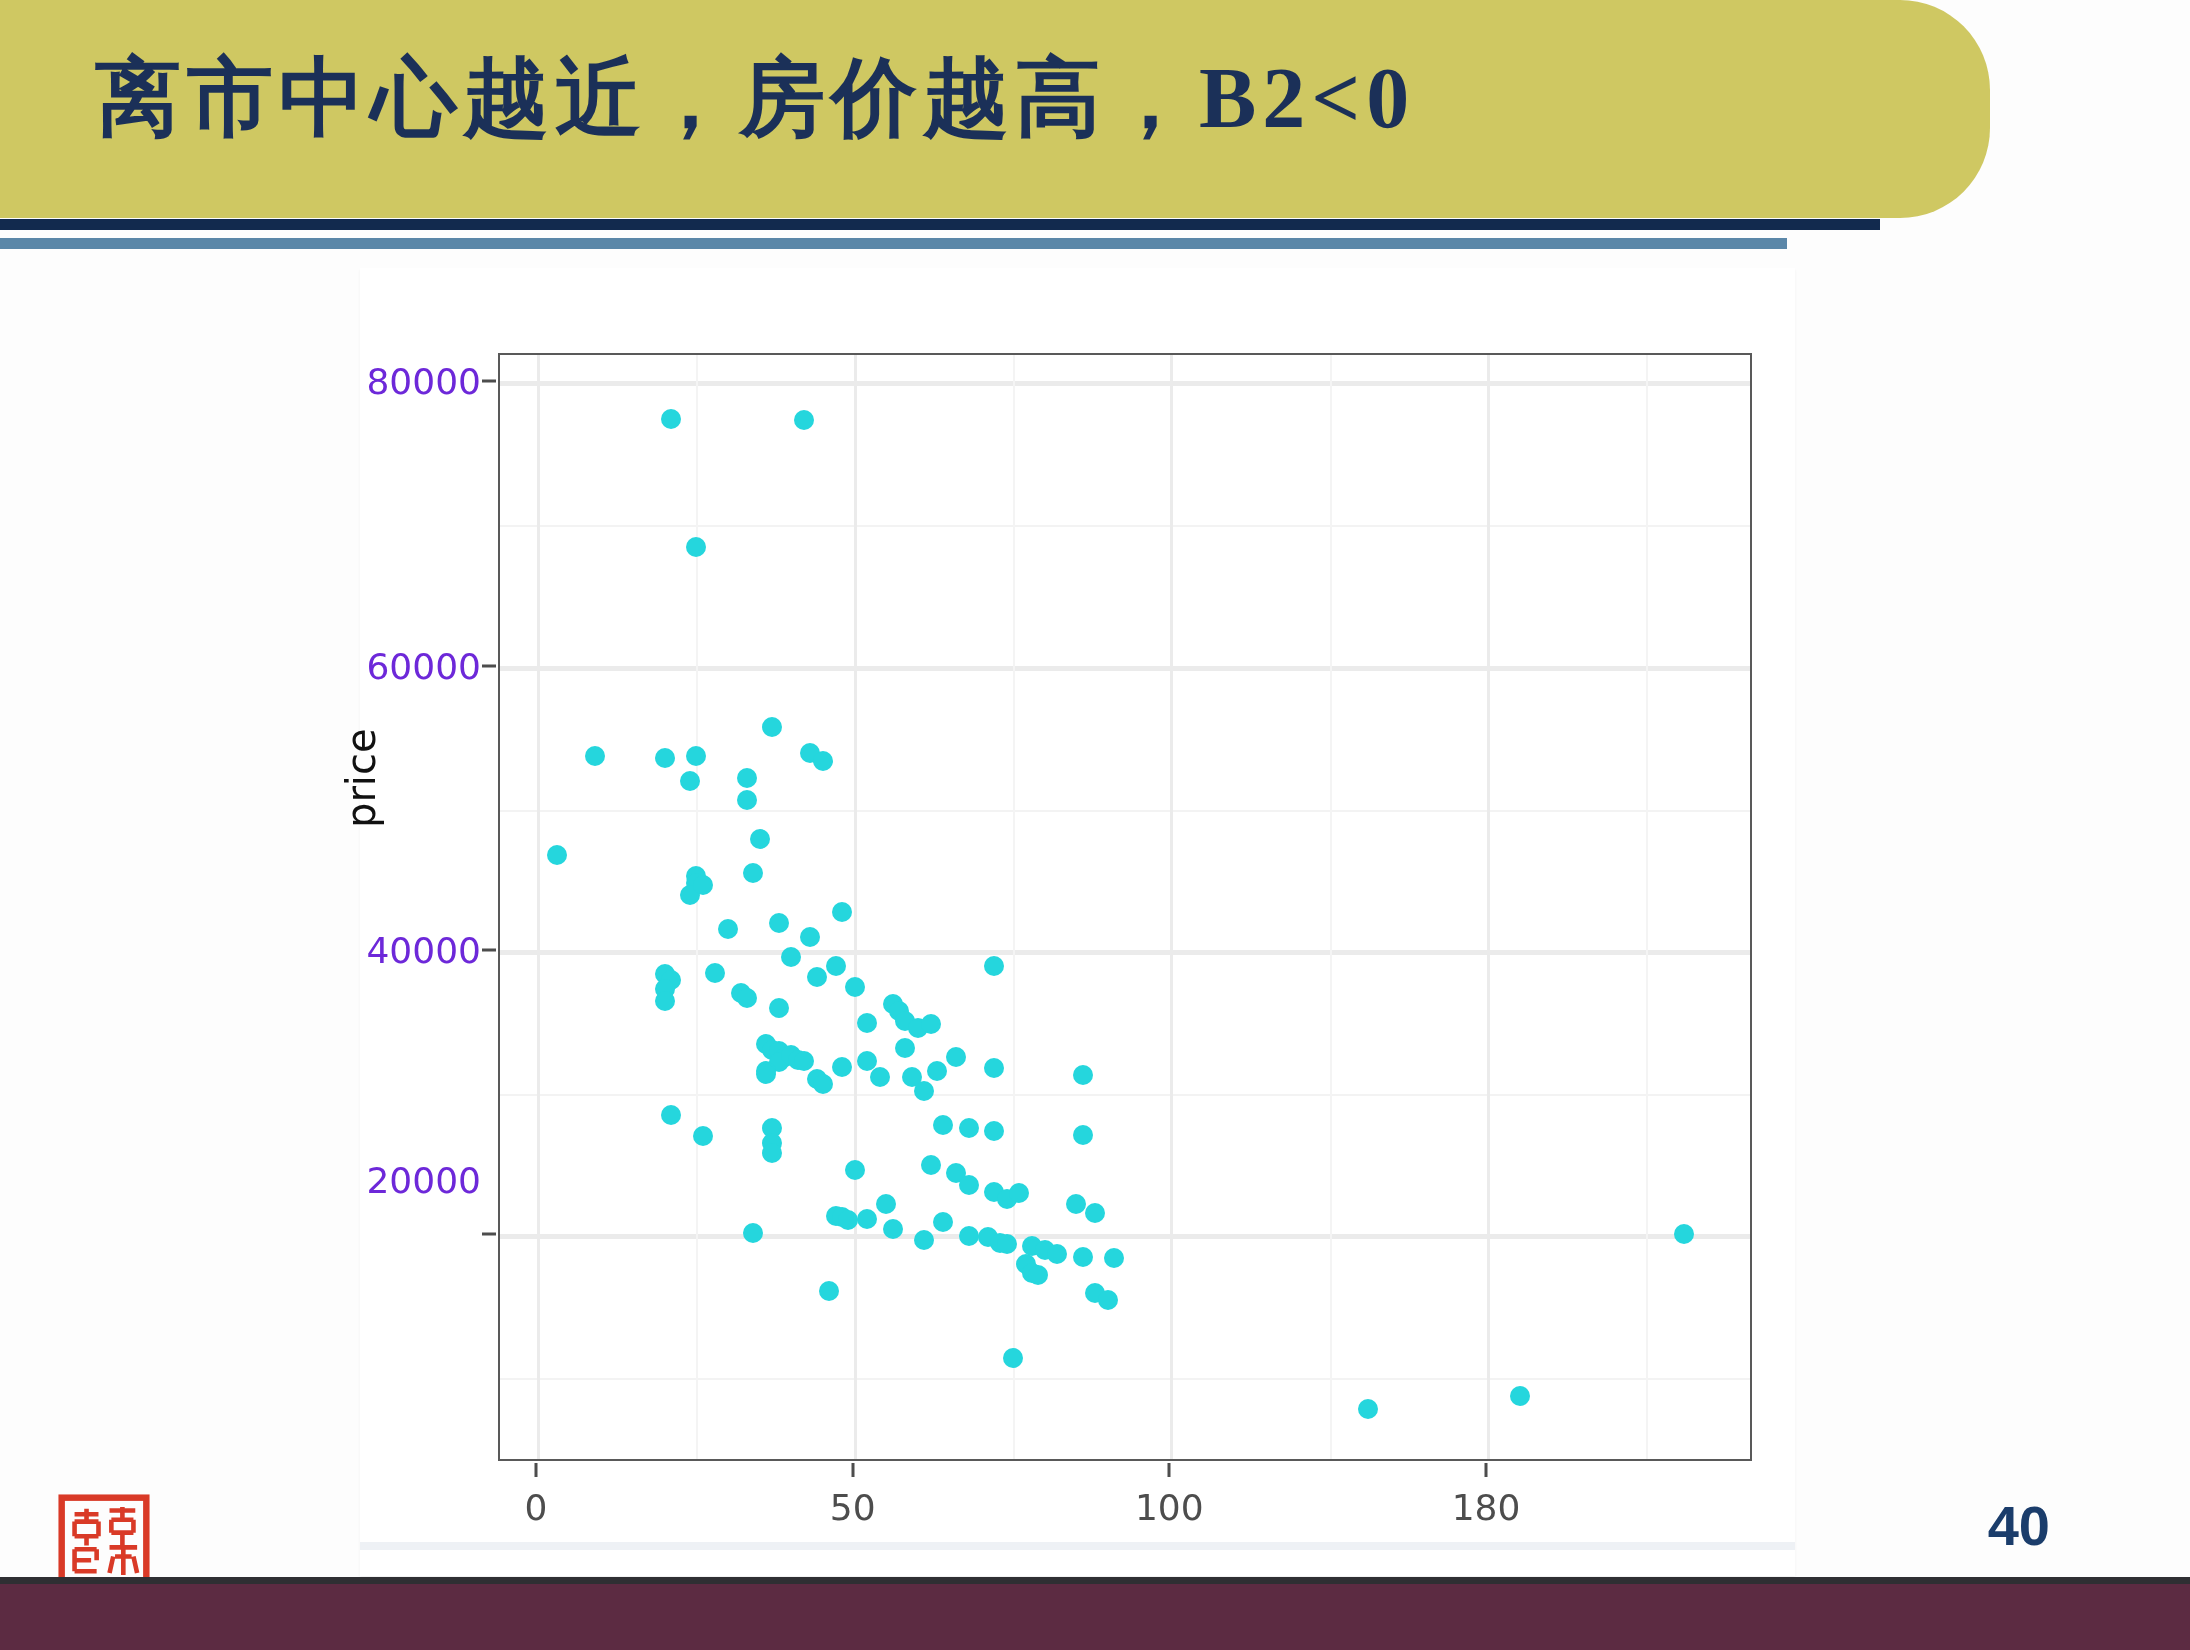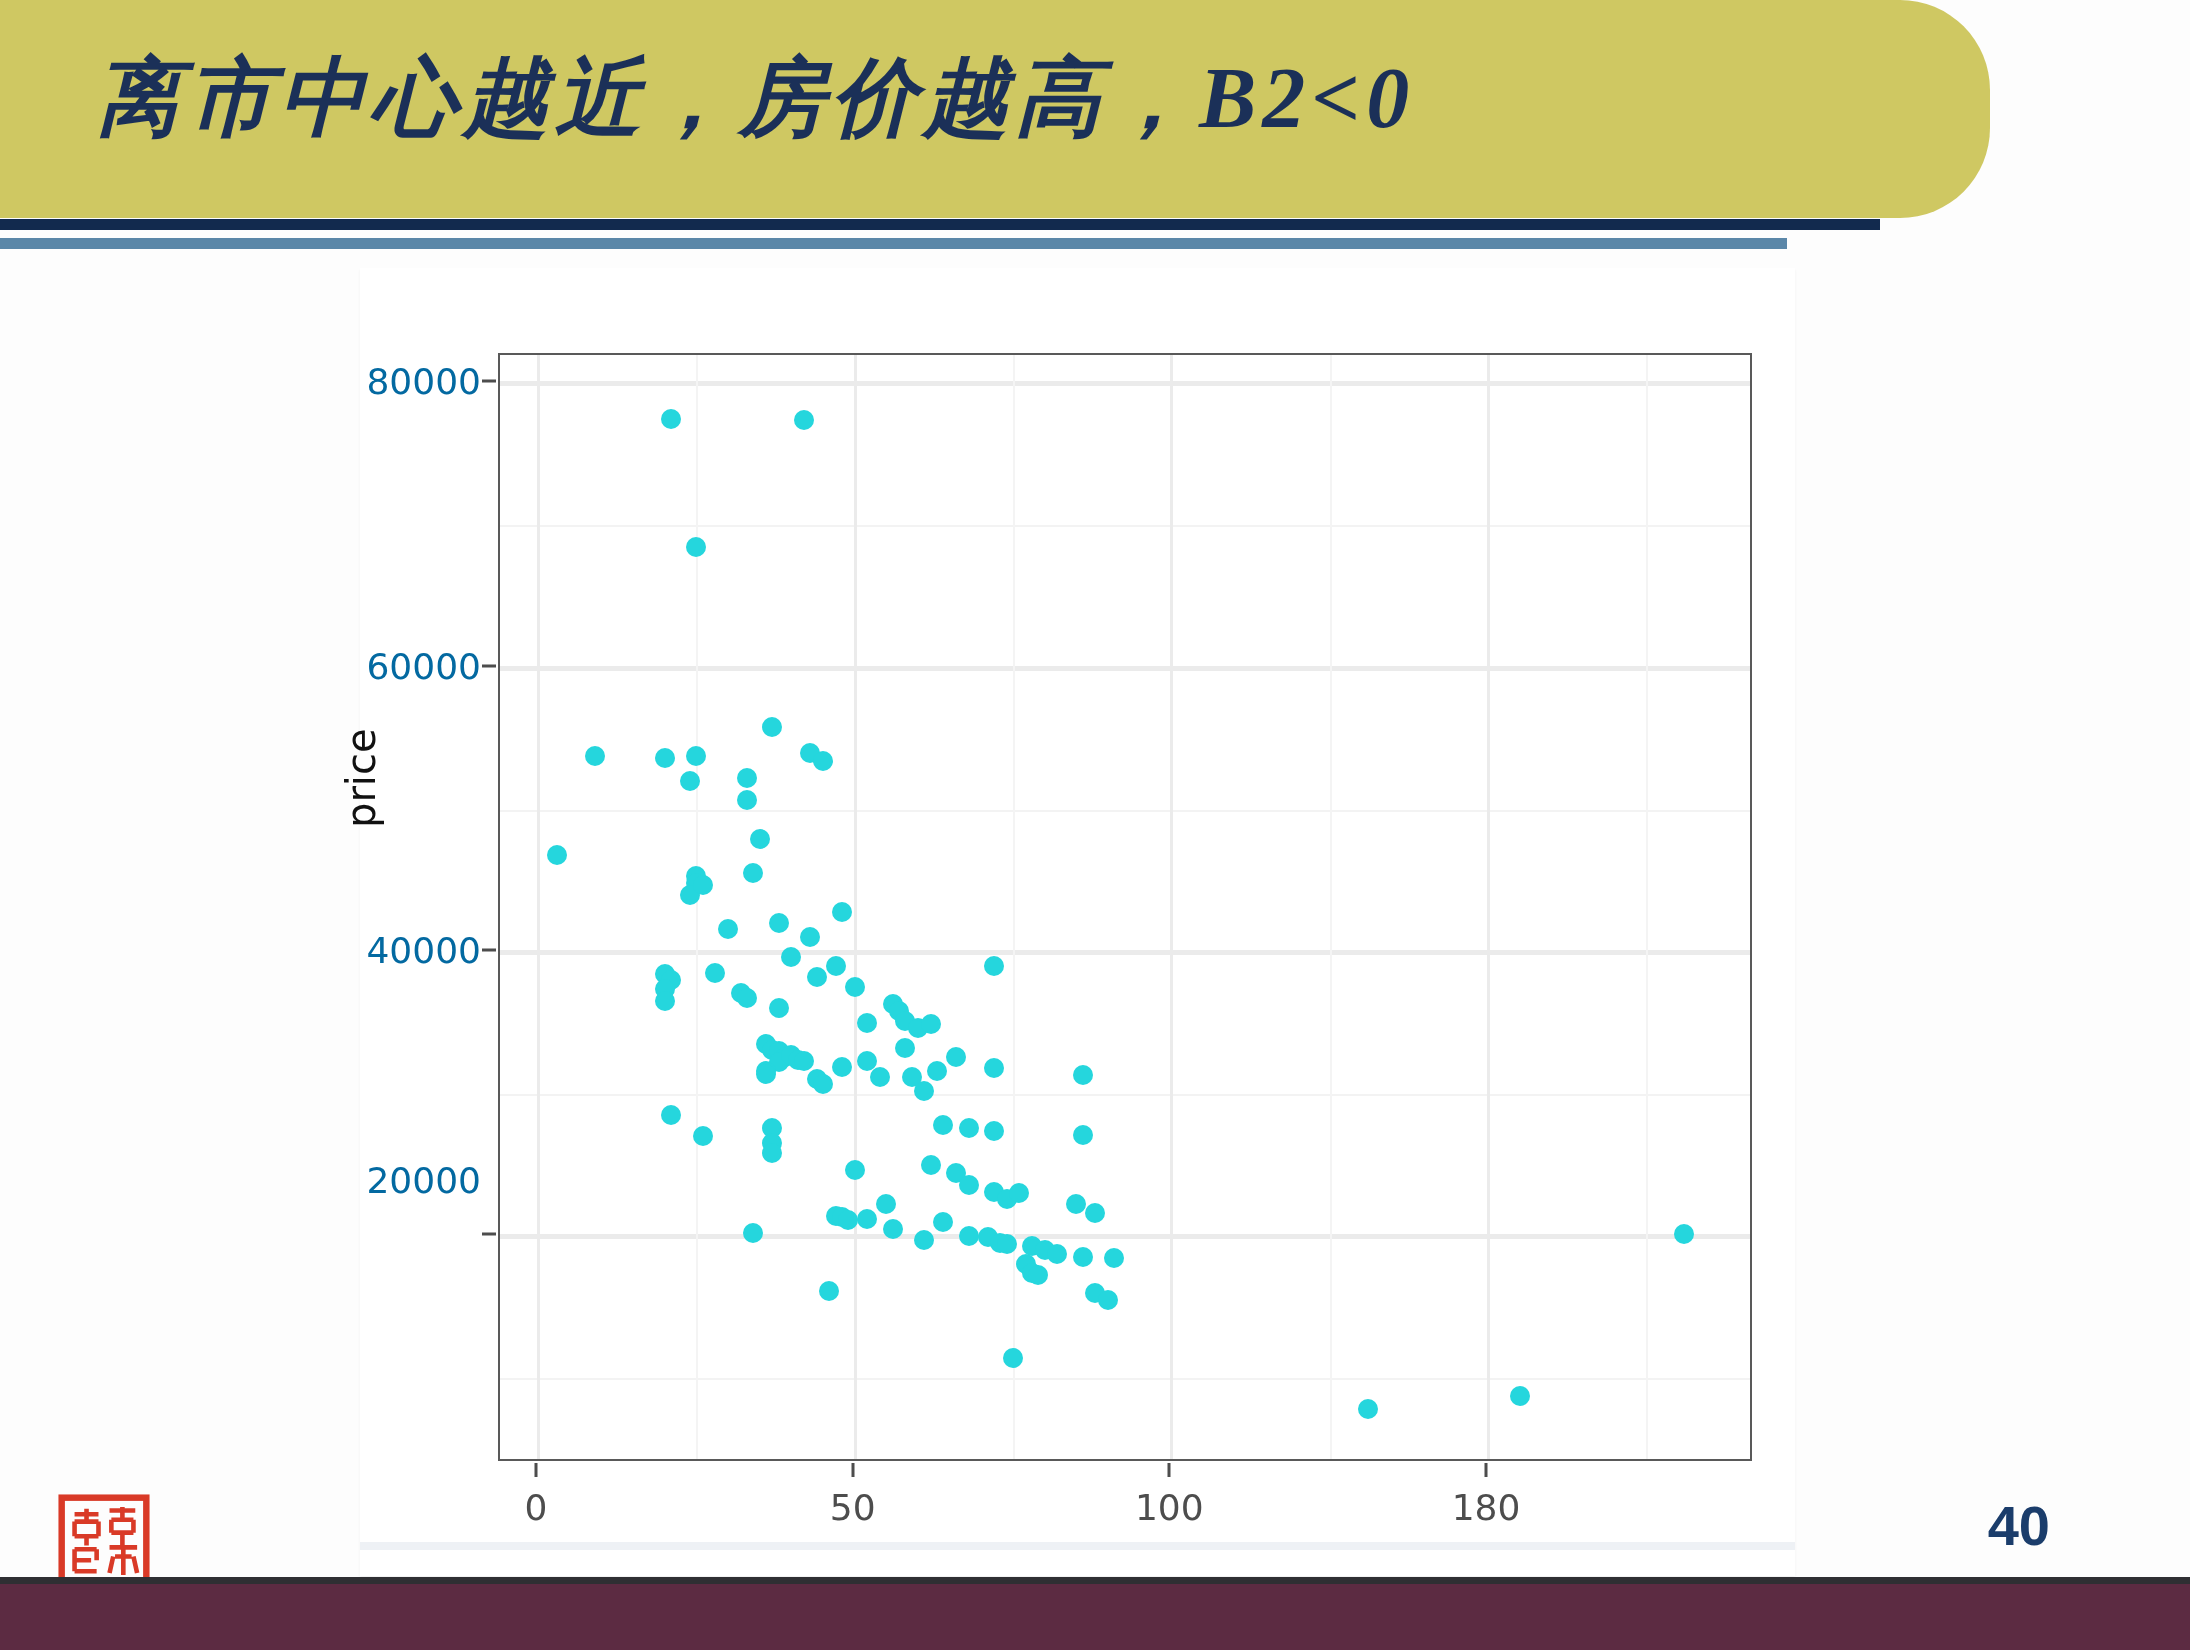--- a/index.html
+++ b/index.html
@@ -13,21 +13,20 @@
   #title-banner{
     position:absolute;left:0;top:0;width:1990px;height:218px;
     background:#cfc862;
     border-top-right-radius:90px;border-bottom-right-radius:90px;
   }
   #title-text{
     position:absolute;left:95px;top:40px;
     font-family:"Liberation Serif",serif;
     font-size:86px;font-weight:700;color:#1b3058;
     letter-spacing:6px;white-space:nowrap;
-    font-style:italic;
   }
   #divider-navy{
     position:absolute;left:0;top:219px;width:1880px;height:11px;background:#122a4e;
   }
   #divider-steel{
     position:absolute;left:0;top:238px;width:1787px;height:11px;background:#5b87a8;
   }
 
   
   #footer-bar{
@@ -72,21 +71,21 @@
   .grid-minor-v{width:2px;background:#f4f4f4;}
 
   .pt{
     position:absolute;width:20px;height:20px;border-radius:50%;
     background:#25d6dd;margin-left:-10px;margin-top:-10px;
   }
 
   
   .ytick-label{
     position:absolute;right:1314px;
-    font-size:36px;color:#0369a1;white-space:nowrap;
+    font-size:36px;color:#6d28d9;white-space:nowrap;
     transform:translateY(-50%);
     font-family:"DejaVu Sans","Liberation Sans",sans-serif;
   }
   .ytick-mark{position:absolute;width:14px;height:3px;background:#4d4d4d;transform:translateY(-50%);}
   .xtick-label{
     position:absolute;font-size:36px;color:#4d4d4d;white-space:nowrap;
     transform:translateX(-50%);
     font-family:"DejaVu Sans","Liberation Sans",sans-serif;
   }
   .xtick-mark{position:absolute;width:3px;height:14px;background:#4d4d4d;transform:translateX(-50%);}

